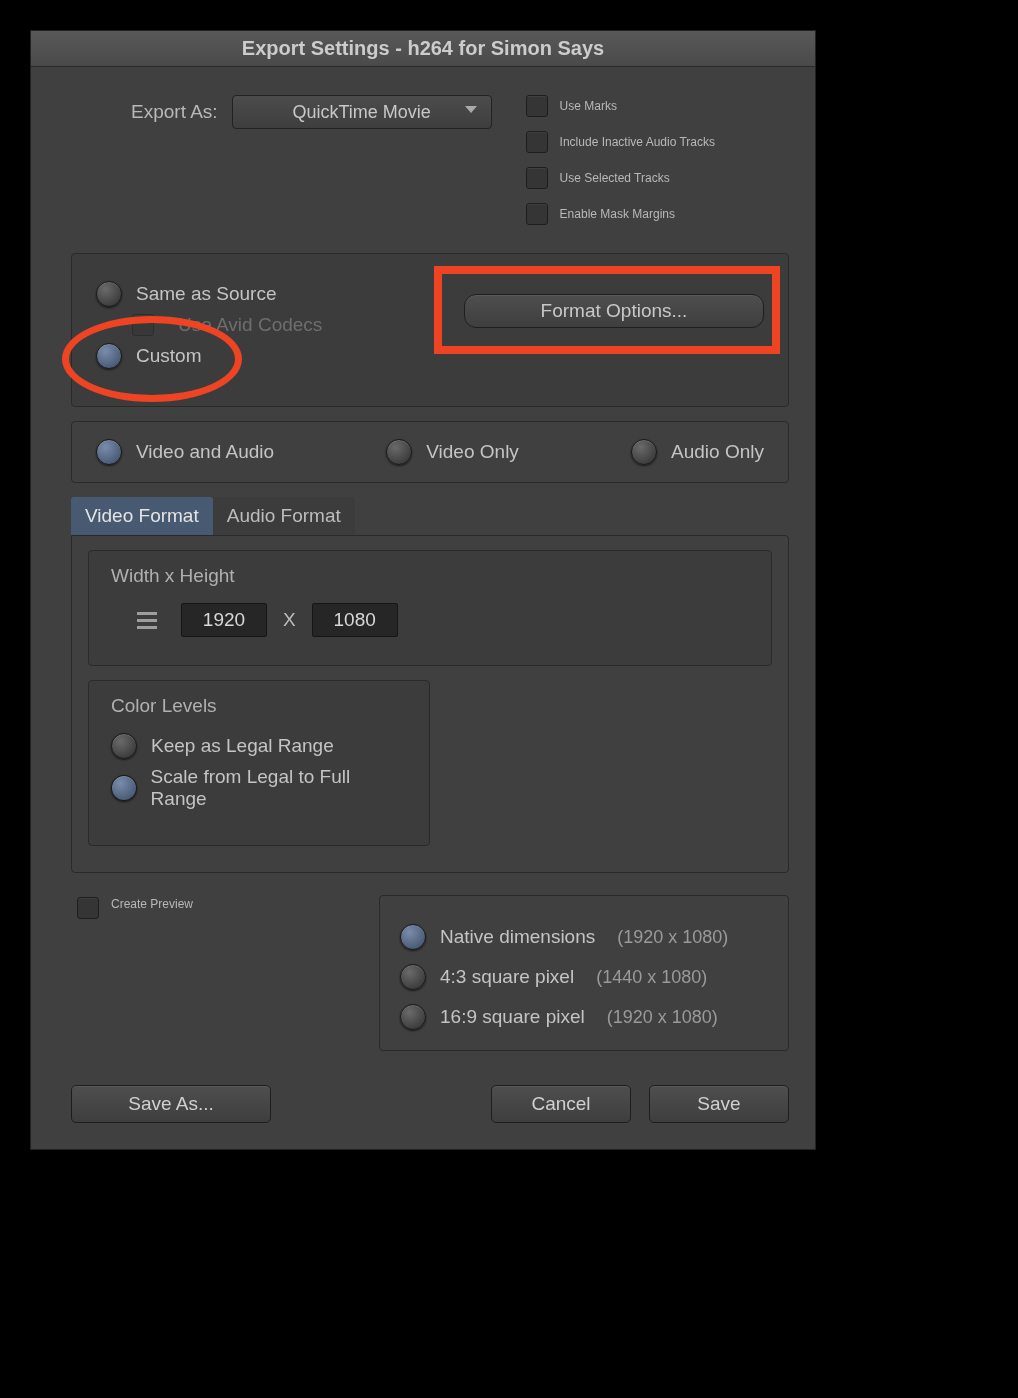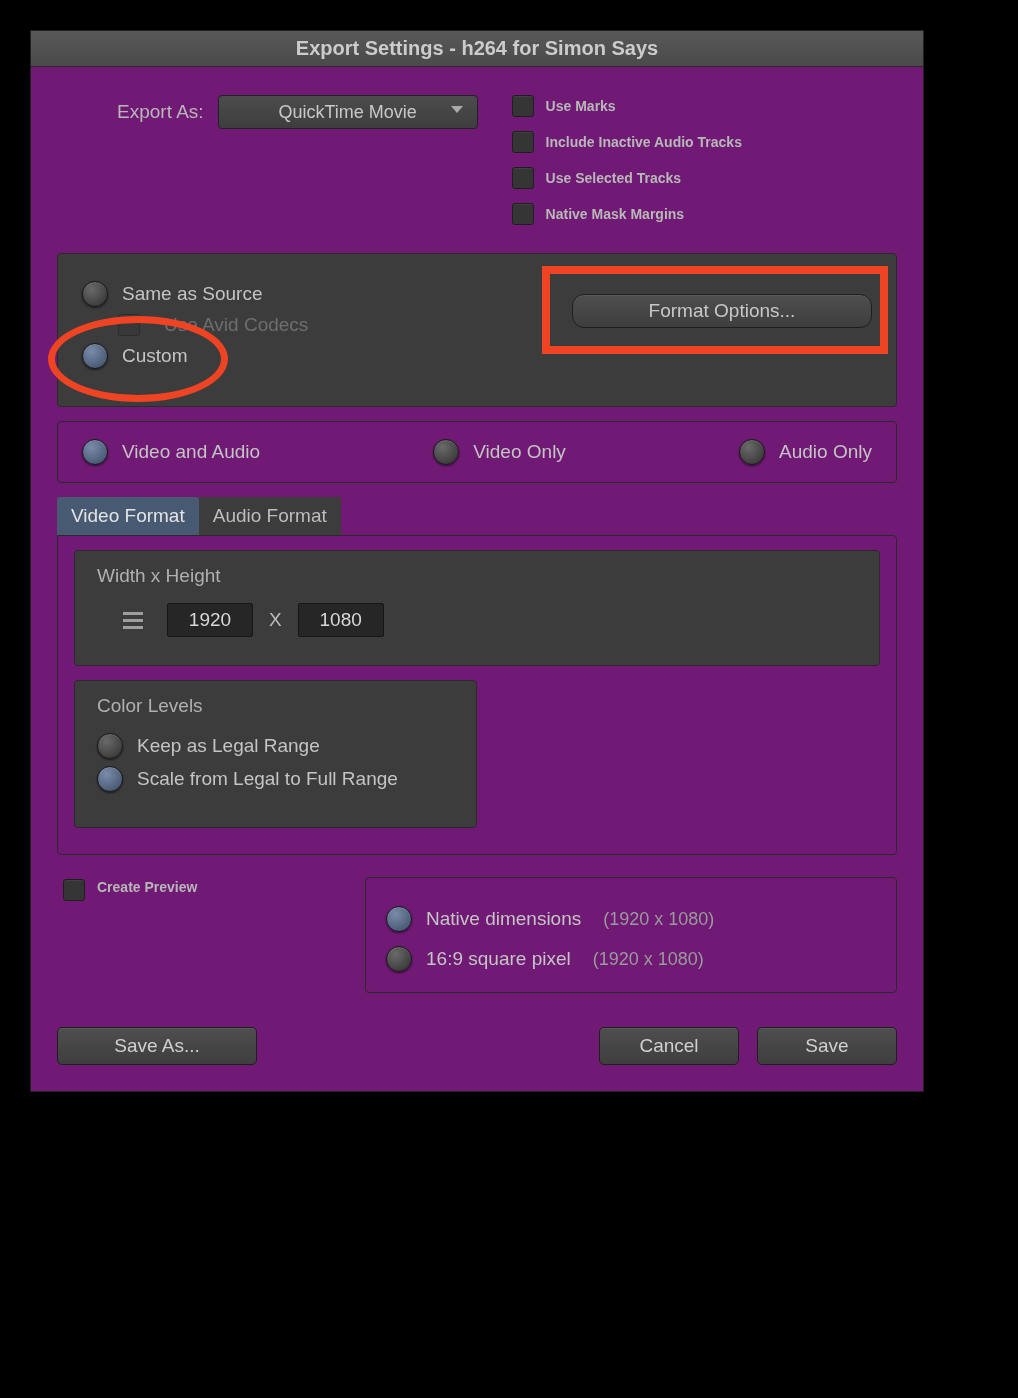--- a/index.html
+++ b/index.html
@@ -6,35 +6,35 @@
   body {
     background: #000;
     font-family: "Helvetica Neue", Arial, sans-serif;
     font-size: 18px;
     color: #b8b8b8;
     width: 1018px;
     height: 1398px;
     padding: 30px;
   }
   .dialog {
-    width: 894px;
-    background: #701a75;
+    width: 786px;
+    background: #404040;
     border: 1px solid #222;
     box-shadow: 0 3px 12px rgba(0,0,0,0.6);
   }
   .titlebar {
     background: linear-gradient(#585858, #4a4a4a);
     border-bottom: 1px solid #2a2a2a;
     text-align: center;
     padding: 6px 0;
     font-size: 20px;
     font-weight: bold;
     color: #ccc;
   }
-  .body { padding: 18px 26px 26px 26px; }
+  .body { padding: 18px 26px 26px 40px; }
   
   .toprow { display: flex; gap: 28px; margin-top: 10px; }
   .export-as { display: flex; align-items: flex-start; gap: 14px; margin-left: 60px; }
   .export-as-label { padding-top: 6px; color: #b8b8b8; font-size: 19px; }
   .dropdown {
     width: 260px; height: 34px;
     background: linear-gradient(#4c4c4c, #3e3e3e);
     border: 1px solid #222;
     border-radius: 4px;
     display: flex; align-items: center; justify-content: center;
@@ -51,21 +51,21 @@
   }
   .checkcol { display: flex; flex-direction: column; gap: 14px; margin-left: 6px; }
   .checkrow { display: flex; align-items: center; gap: 12px; }
   .checkbox {
     width: 22px; height: 22px;
     background: #353535;
     border: 1px solid #1e1e1e;
     border-radius: 3px;
     box-shadow: inset 0 1px 0 rgba(255,255,255,0.06);
   }
-  .checklabel { color: #b8b8b8; font-size: 14px; font-weight: bold; }
+  .checklabel { color: #b8b8b8; font-size: 12px; }
   
   .group {
     border: 1px solid #2a2a2a;
     border-radius: 4px;
     background: #3c3c3c;
     margin-top: 28px;
     padding: 20px 24px 24px 24px;
     position: relative;
   }
   .group.inner {
@@ -210,21 +210,21 @@
         <div class="checkrow">
           <div class="checkbox"></div>
           <div class="checklabel">Include Inactive Audio Tracks</div>
         </div>
         <div class="checkrow">
           <div class="checkbox"></div>
           <div class="checklabel">Use Selected Tracks</div>
         </div>
         <div class="checkrow">
           <div class="checkbox"></div>
-          <div class="checklabel">Native Mask Margins</div>
+          <div class="checklabel">Enable Mask Margins</div>
         </div>
       </div>
     </div>
 
     <div class="group" style="padding-bottom:30px;">
       <div class="radio-row">
         <div class="radio"></div>
         <div class="radio-label">Same as Source</div>
       </div>
       <div class="radio-row" style="margin-left:36px;gap:24px;">
@@ -296,20 +296,25 @@
         <div class="checklabel">Create Preview</div>
       </div>
       <div class="aspect-box">
         <div class="aspect-row">
           <div class="radio selected"></div>
           <div class="radio-label">Native dimensions</div>
           <div class="aspect-dim">(1920 x 1080)</div>
         </div>
         <div class="aspect-row">
           <div class="radio"></div>
+          <div class="radio-label">4:3 square pixel</div>
+          <div class="aspect-dim">(1440 x 1080)</div>
+        </div>
+        <div class="aspect-row">
+          <div class="radio"></div>
           <div class="radio-label">16:9 square pixel</div>
           <div class="aspect-dim">(1920 x 1080)</div>
         </div>
       </div>
     </div>
 
     <div class="footer">
       <div class="btn wide">Save As...</div>
       <div class="footer-right">
         <div class="btn" style="width:140px">Cancel</div>

